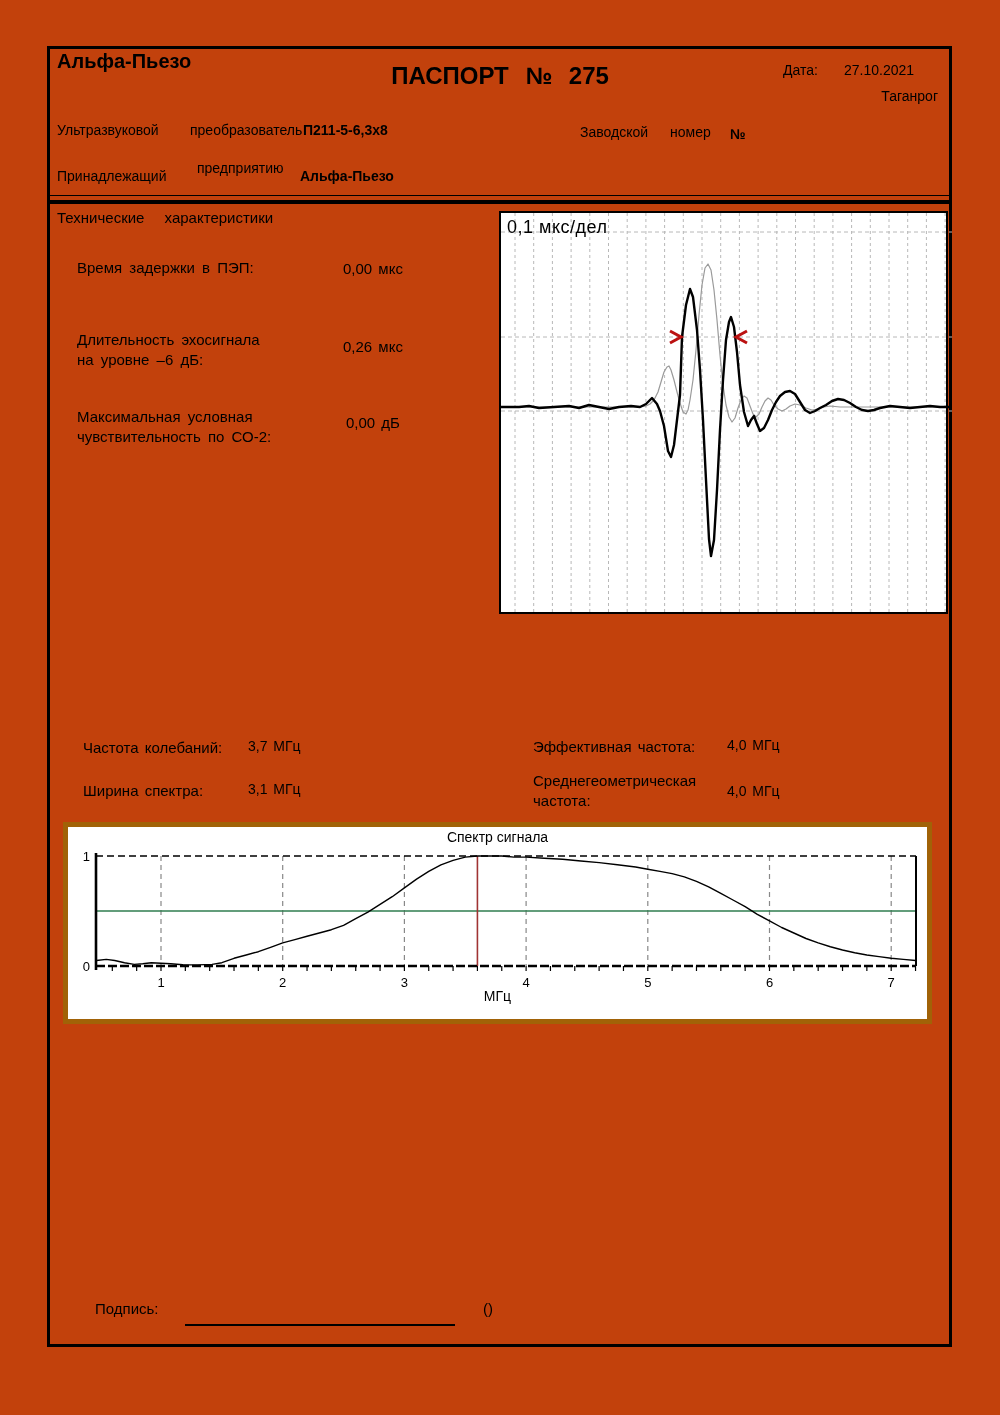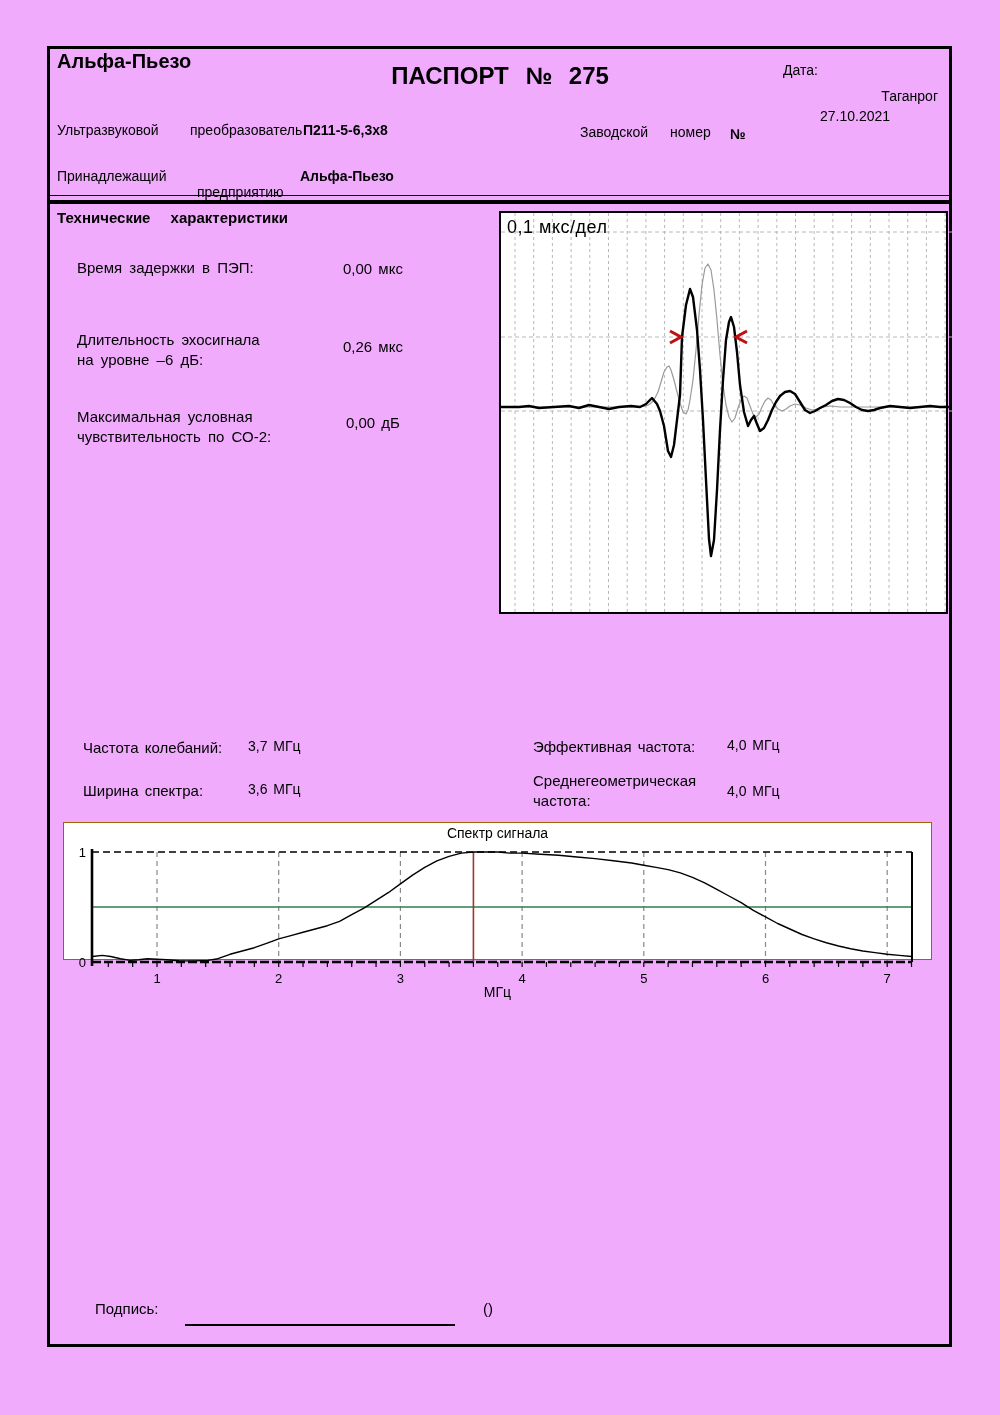--- a/index.html
+++ b/index.html
@@ -1,36 +1,36 @@
 <!DOCTYPE html>
 <html><head>
 <meta charset="utf-8">
 <style>
   html,body{margin:0;padding:0;background:#fff;}
-  #page{position:relative;width:1000px;height:1415px;background:#f0abfc;
+  #page{position:relative;width:1000px;height:1415px;background:#c2410c;
         font-family:"Liberation Sans",sans-serif;color:#000;overflow:hidden;}
   .abs{position:absolute;}
   .frame{left:47px;top:46px;width:905px;height:1301px;border:3px solid #000;box-sizing:border-box;}
   .company{left:57px;top:50px;font-size:20px;font-weight:bold;}
   .doc-title{left:330px;top:62px;width:340px;text-align:center;font-size:24px;font-weight:bold;word-spacing:10px;}
   .date-label{left:783px;top:62px;font-size:14px;}
-  .date-value{left:820px;top:62px;width:118px;text-align:left;font-size:14px;margin-top:46px;}
+  .date-value{left:820px;top:62px;width:118px;text-align:center;font-size:14px;}
   .city{left:820px;top:88px;width:118px;text-align:right;font-size:14px;}
   .w{font-size:14px;}
   .b{font-weight:bold;}
   .sep1{left:50px;top:195px;width:899px;height:1px;background:#000;}
   .sep2{left:50px;top:200px;width:899px;height:4px;background:#000;}
-  .section-title{left:57px;top:209px;font-size:15px;font-weight:bold;word-spacing:16px;}
+  .section-title{left:57px;top:209px;font-size:15px;font-weight:normal;word-spacing:16px;}
   .tech-label{font-size:15px;word-spacing:3px;white-space:pre-line;line-height:20px;width:270px;}
   .tech-value{font-size:15px;word-spacing:2px;}
   .freq-label{font-size:15px;word-spacing:2px;white-space:pre-line;line-height:20px;margin-left:20px;}
   .freq-value{font-size:14px;word-spacing:2px;}
   .wf-box{left:499px;top:211px;width:449px;height:403px;border:2px solid #000;box-sizing:border-box;background:#fff;}
   .wf-label{left:6px;top:4px;font-size:18px;letter-spacing:0.5px;}
-  .sp-box{left:63px;top:822px;width:869px;height:138px;border:1px solid #a16207;box-sizing:border-box;background:#fff;}
+  .sp-box{left:63px;top:822px;width:869px;height:202px;border:5px solid #a16207;box-sizing:border-box;background:#fff;}
   .sp-title{left:0;top:2px;width:100%;text-align:center;font-size:14px;}
   .sp-xunit{left:0;top:161px;width:100%;text-align:center;font-size:14px;}
   .sig-label{left:95px;top:1300px;font-size:15px;}
   .sig-line{left:185px;top:1302px;width:270px;height:22px;border-bottom:2px solid #000;}
   .sig-parens{left:483px;top:1300px;font-size:15px;}
   svg{display:block;}
 </style>
 </head>
 <body>
 
@@ -44,21 +44,21 @@
   <div class="abs city">Таганрог</div>
 
   <div class="abs w" style="left:57px;top:122px">Ультразвуковой</div>
   <div class="abs w" style="left:190px;top:122px">преобразователь</div>
   <div class="abs w b" style="left:303px;top:122px">П211-5-6,3х8</div>
   <div class="abs w" style="left:580px;top:124px">Заводской</div>
   <div class="abs w" style="left:670px;top:124px">номер</div>
   <div class="abs w b" style="left:730px;top:126px">№</div>
 
   <div class="abs w" style="left:57px;top:168px">Принадлежащий</div>
-  <div class="abs w" style="left:197px;top:184px">предприятию</div>
+  <div class="abs w" style="left:197px;top:160px">предприятию</div>
   <div class="abs w b" style="left:300px;top:168px">Альфа-Пьезо</div>
 
   <div class="abs sep1"></div>
   <div class="abs sep2"></div>
 
   <div class="abs section-title">Технические характеристики</div>
 
   <div class="abs tech-label" style="left:77px;top:258px">Время задержки в ПЭП:</div>
   <div class="abs tech-value" style="left:343px;top:260px">0,00 мкс</div>
   <div class="abs tech-label" style="left:77px;top:330px">Длительность эхосигнала
@@ -101,21 +101,21 @@
         <polyline points="0,194 18,194 28,193 38,195 53,194 68,193 78,195 88,192 98,194 108,196 118,194 130,193 139,194 145,191 151,185 156,191 159,198 163,213 167,238 170,244 173,232 176,207 179,182 181,124 185,92 189,76 192,84 196,117 199,157 202,207 205,267 208,326 210,343 213,327 216,277 219,217 222,167 225,127 228,109 230,104 233,114 236,139 239,172 243,199 247,213 250,207 253,203 256,211 259,218 263,215 267,207 271,197 275,189 279,183 284,179 289,178 294,181 299,189 304,197 309,200 314,198 319,195 325,192 331,188 337,186 343,187 349,190 355,194 361,197 367,198 373,197 379,195 389,193 399,194 409,195 419,194 429,193 439,194 449,194" fill="none" stroke="#000000" stroke-width="2.4" stroke-linejoin="round" stroke-linecap="round"></polyline>
         <path d="M 169,118 L 180,124 L 169,130" fill="none" stroke="#bb1111" stroke-width="3" stroke-linejoin="miter"></path>
         <path d="M 246,118 L 235,124 L 246,130" fill="none" stroke="#bb1111" stroke-width="3" stroke-linejoin="miter"></path>
       </svg>
     <div class="abs wf-label">0,1 мкс/дел</div>
   </div>
 
   <div class="abs freq-label" style="left:63px;top:738px">Частота колебаний:</div>
   <div class="abs freq-value" style="left:248px;top:738px">3,7 МГц</div>
   <div class="abs freq-label" style="left:63px;top:781px">Ширина спектра:</div>
-  <div class="abs freq-value" style="left:248px;top:781px">3,6 МГц</div>
+  <div class="abs freq-value" style="left:248px;top:781px">3,1 МГц</div>
   <div class="abs freq-label" style="left:513px;top:737px">Эффективная частота:</div>
   <div class="abs freq-value" style="left:727px;top:737px">4,0 МГц</div>
   <div class="abs freq-label" style="left:513px;top:771px">Среднегеометрическая
 частота:</div>
   <div class="abs freq-value" style="left:727px;top:783px">4,0 МГц</div>
 
   <div class="abs sp-box">
     <div class="abs sp-title">Спектр сигнала</div>
     <svg class="abs" style="left:0;top:0" width="867" height="180" viewBox="0 0 867 180">
         <line x1="93" y1="29" x2="93" y2="139" stroke="#888" stroke-width="1.2" stroke-dasharray="5,4"></line>

